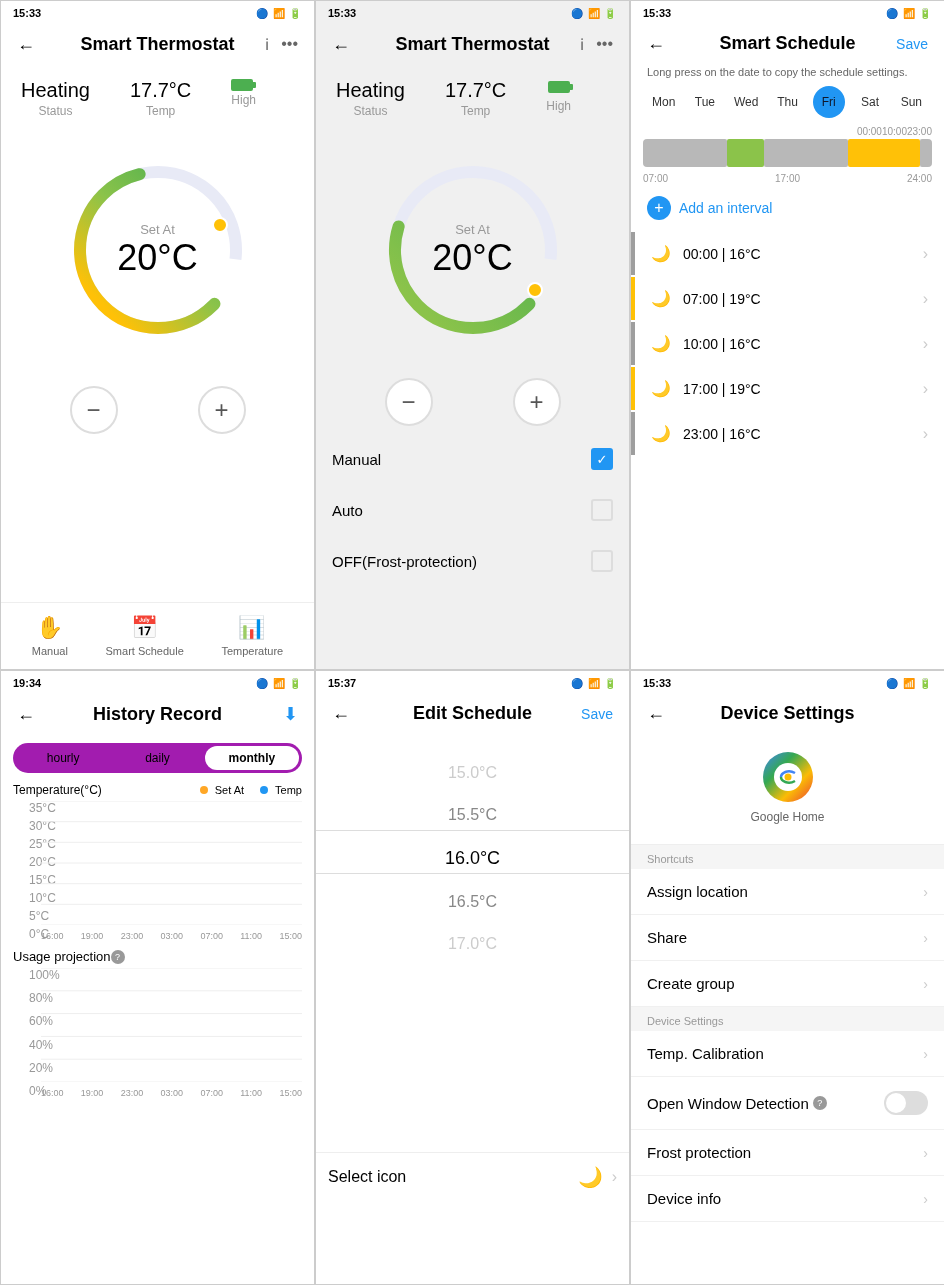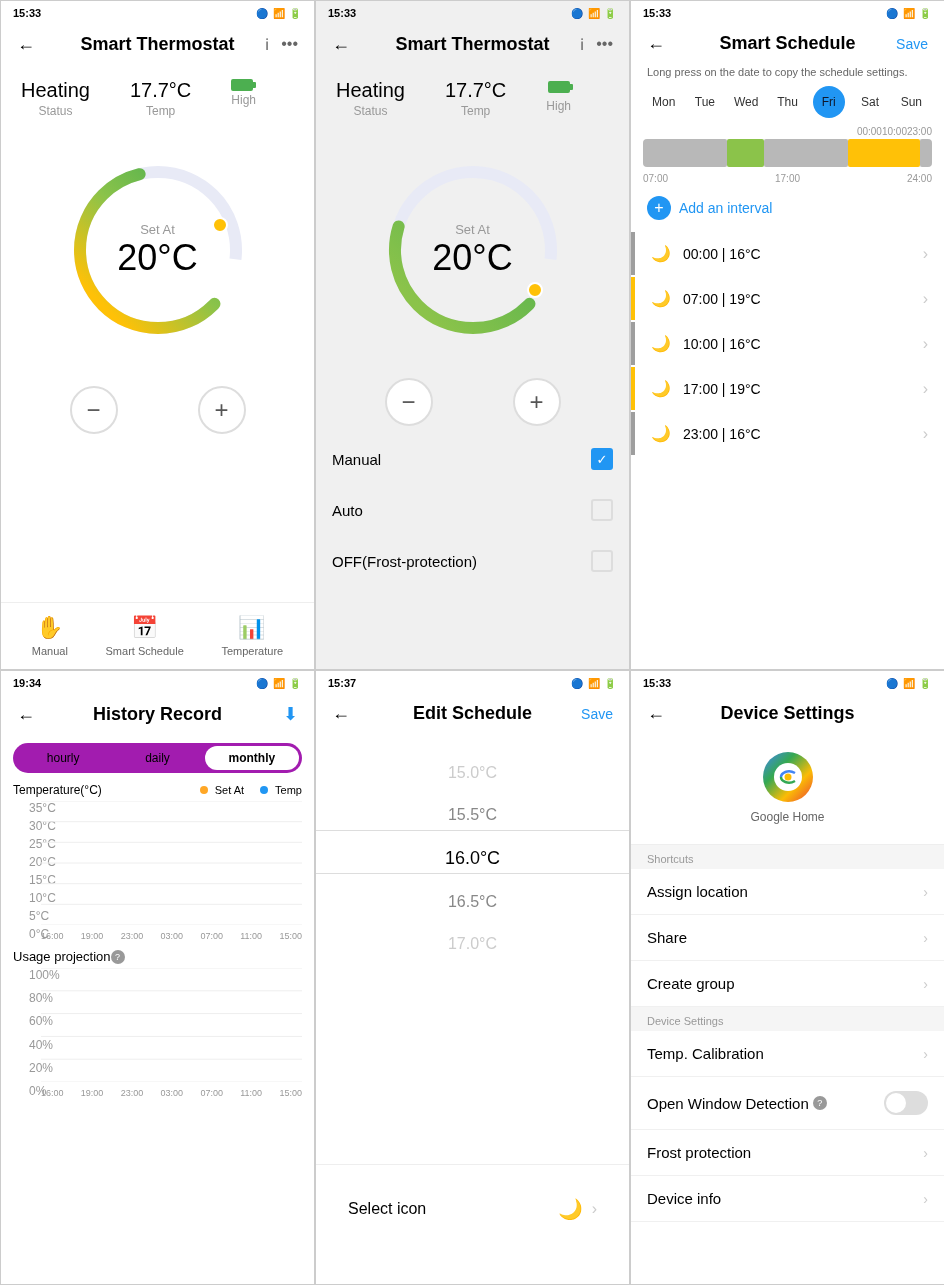--- a/index.html
+++ b/index.html
@@ -357,23 +357,22 @@
       transform: translateY(-50%);
       border-top: 1px solid #ddd;
       border-bottom: 1px solid #ddd;
       pointer-events: none;
     }
 
     .select-icon-row {
       display: flex;
       justify-content: space-between;
       align-items: center;
-      padding: 32px;
+      padding: 12px;
       border-top: 1px solid #eee;
-      margin-top: 12px;
     }
 
     
     .settings-section-header {
       padding: 8px 16px 4px;
       font-size: 11px;
       color: #999;
       background: #f5f5f5;
     }
     .settings-item {

